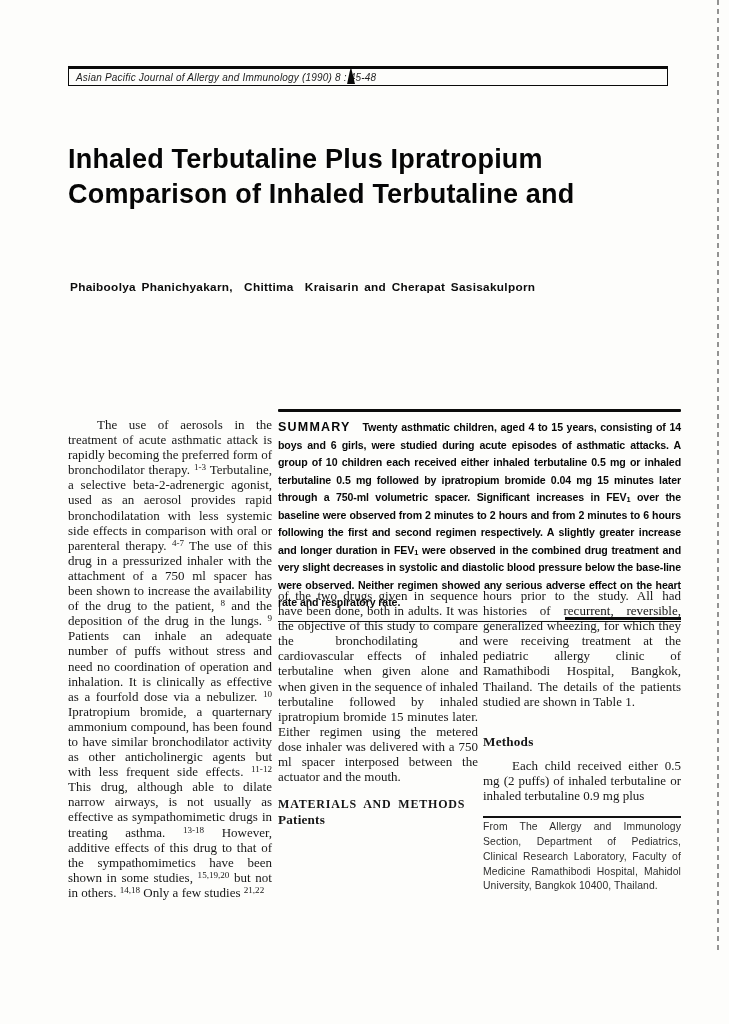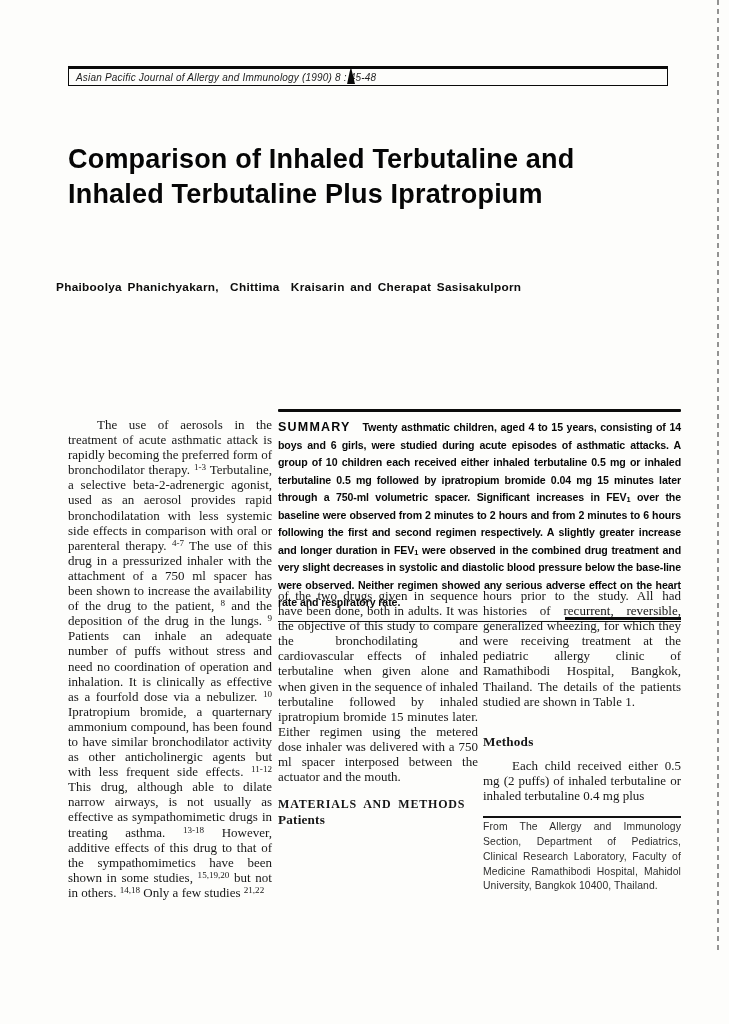--- a/index.html
+++ b/index.html
@@ -35,21 +35,21 @@
     clip-path:polygon(55% 0,100% 100%,12% 100%,38% 34%);
   }
   
   .title{
     position:absolute;left:68px;top:142px;width:585px;
     font:bold 27px/34.5px "Liberation Sans",sans-serif;
     color:#060606;letter-spacing:.2px;
   }
   
   .authors{
-    position:absolute;left:56px;top:280px;width:560px;
+    position:absolute;left:70px;top:280px;width:560px;
     font:bold 11.8px/15px "Liberation Sans",sans-serif;
     color:#0c0c0c;letter-spacing:.3px;word-spacing:2px;white-space:pre;
   }
   
   .serif-col{
     font-family:"Liberation Serif",serif;
     font-size:13px;line-height:15.1px;
     text-align:justify;color:#161616;
   }
   .col-left{position:absolute;left:68px;top:417px;width:204px;}
@@ -101,22 +101,22 @@
 <div class="page">
 
   <div class="scan-dashes"></div>
 
   <div class="journal-box">
     <span class="journal-line">Asian Pacific Journal of Allergy and Immunology (1990) 8 : 45-48</span>
     <span class="ink-mark"></span>
   </div>
 
   <div class="title">
+    <div>Inhaled Terbutaline Plus Ipratropium</div>
     <div>Comparison of Inhaled Terbutaline and</div>
-    <div>Inhaled Terbutaline Plus Ipratropium</div>
   </div>
 
   <div class="authors">Phaiboolya Phanichyakarn,  Chittima  Kraisarin and Cherapat Sasisakulporn</div>
 
   <div class="col-left serif-col">
     <p class="indent"><span>The use of aerosols in the treatment of acute asthmatic attack is rapidly becoming the preferred form of bronchodilator therapy. </span><sup>1-3</sup><span> Terbutaline, a selective beta-2-adrenergic agonist, used as an aerosol provides rapid bronchodilatation with less systemic side effects in comparison with oral or parenteral therapy. </span><sup>4-7</sup><span> The use of this drug in a pressurized inhaler with the attachment of a 750 ml spacer has been shown to increase the availability of the drug to the patient, </span><sup>8</sup><span> and the deposition of the drug in the lungs. </span><sup>9</sup><span> Patients can inhale an adequate number of puffs without stress and need no coordination of operation and inhalation.  It is clinically as effective as a fourfold dose via a nebulizer. </span><sup>10</sup><span> Ipratropium bromide, a quarternary ammonium compound, has been found to have similar bronchodilator activity as other anticholinergic agents but with less frequent side effects. </span><sup>11-12</sup><span> This drug, although able to dilate narrow airways, is not usually as effective as sympathomimetic drugs in treating asthma. </span><sup>13-18</sup><span> However, additive effects of this drug to that of the sympathomimetics have been shown in some studies, </span><sup>15,19,20</sup><span> but not in others. </span><sup>14,18</sup><span> Only a few studies </span><sup>21,22</sup></p>
   </div>
 
   <div class="summary-wrap">
     <div class="rule-top"></div>
@@ -127,18 +127,18 @@
 
   <div class="col-mid serif-col">
     <p>of the two drugs given in sequence have been done, both in adults.  It was the objective of this study to compare the bronchodilating and cardiovascular effects of inhaled terbutaline when given alone and when given in the sequence of inhaled terbutaline followed by inhaled ipratropium bromide 15 minutes later.  Either regimen using the metered dose inhaler was delivered with a 750 ml spacer interposed between the actuator and the mouth.</p>
     <p class="h-materials">MATERIALS AND METHODS</p>
     <p class="h-sub">Patients</p>
   </div>
 
   <div class="col-right serif-col">
     <p>hours prior to the study.  All had histories of recurrent, reversible, generalized wheezing, for which they were receiving treatment at the pediatric allergy clinic of Ramathibodi Hospital, Bangkok, Thailand.  The details of the patients studied are shown in Table 1.</p>
     <p class="h-sub" style="margin-top:25px">Methods</p>
-    <p class="indent after-head">Each child received either 0.5 mg (2 puffs) of inhaled terbutaline or inhaled terbutaline 0.4 mg plus</p>
+    <p class="indent after-head">Each child received either 0.5 mg (2 puffs) of inhaled terbutaline or inhaled terbutaline 0.9 mg plus</p>
     <div class="foot-rule"></div>
     <p class="footnote">From The Allergy and Immunology Section, Department of Pediatrics, Clinical Research Laboratory, Faculty of Medicine Ramathibodi Hospital, Mahidol University, Bangkok 10400, Thailand.</p>
   </div>
 
 </div>
 
 </body></html>

